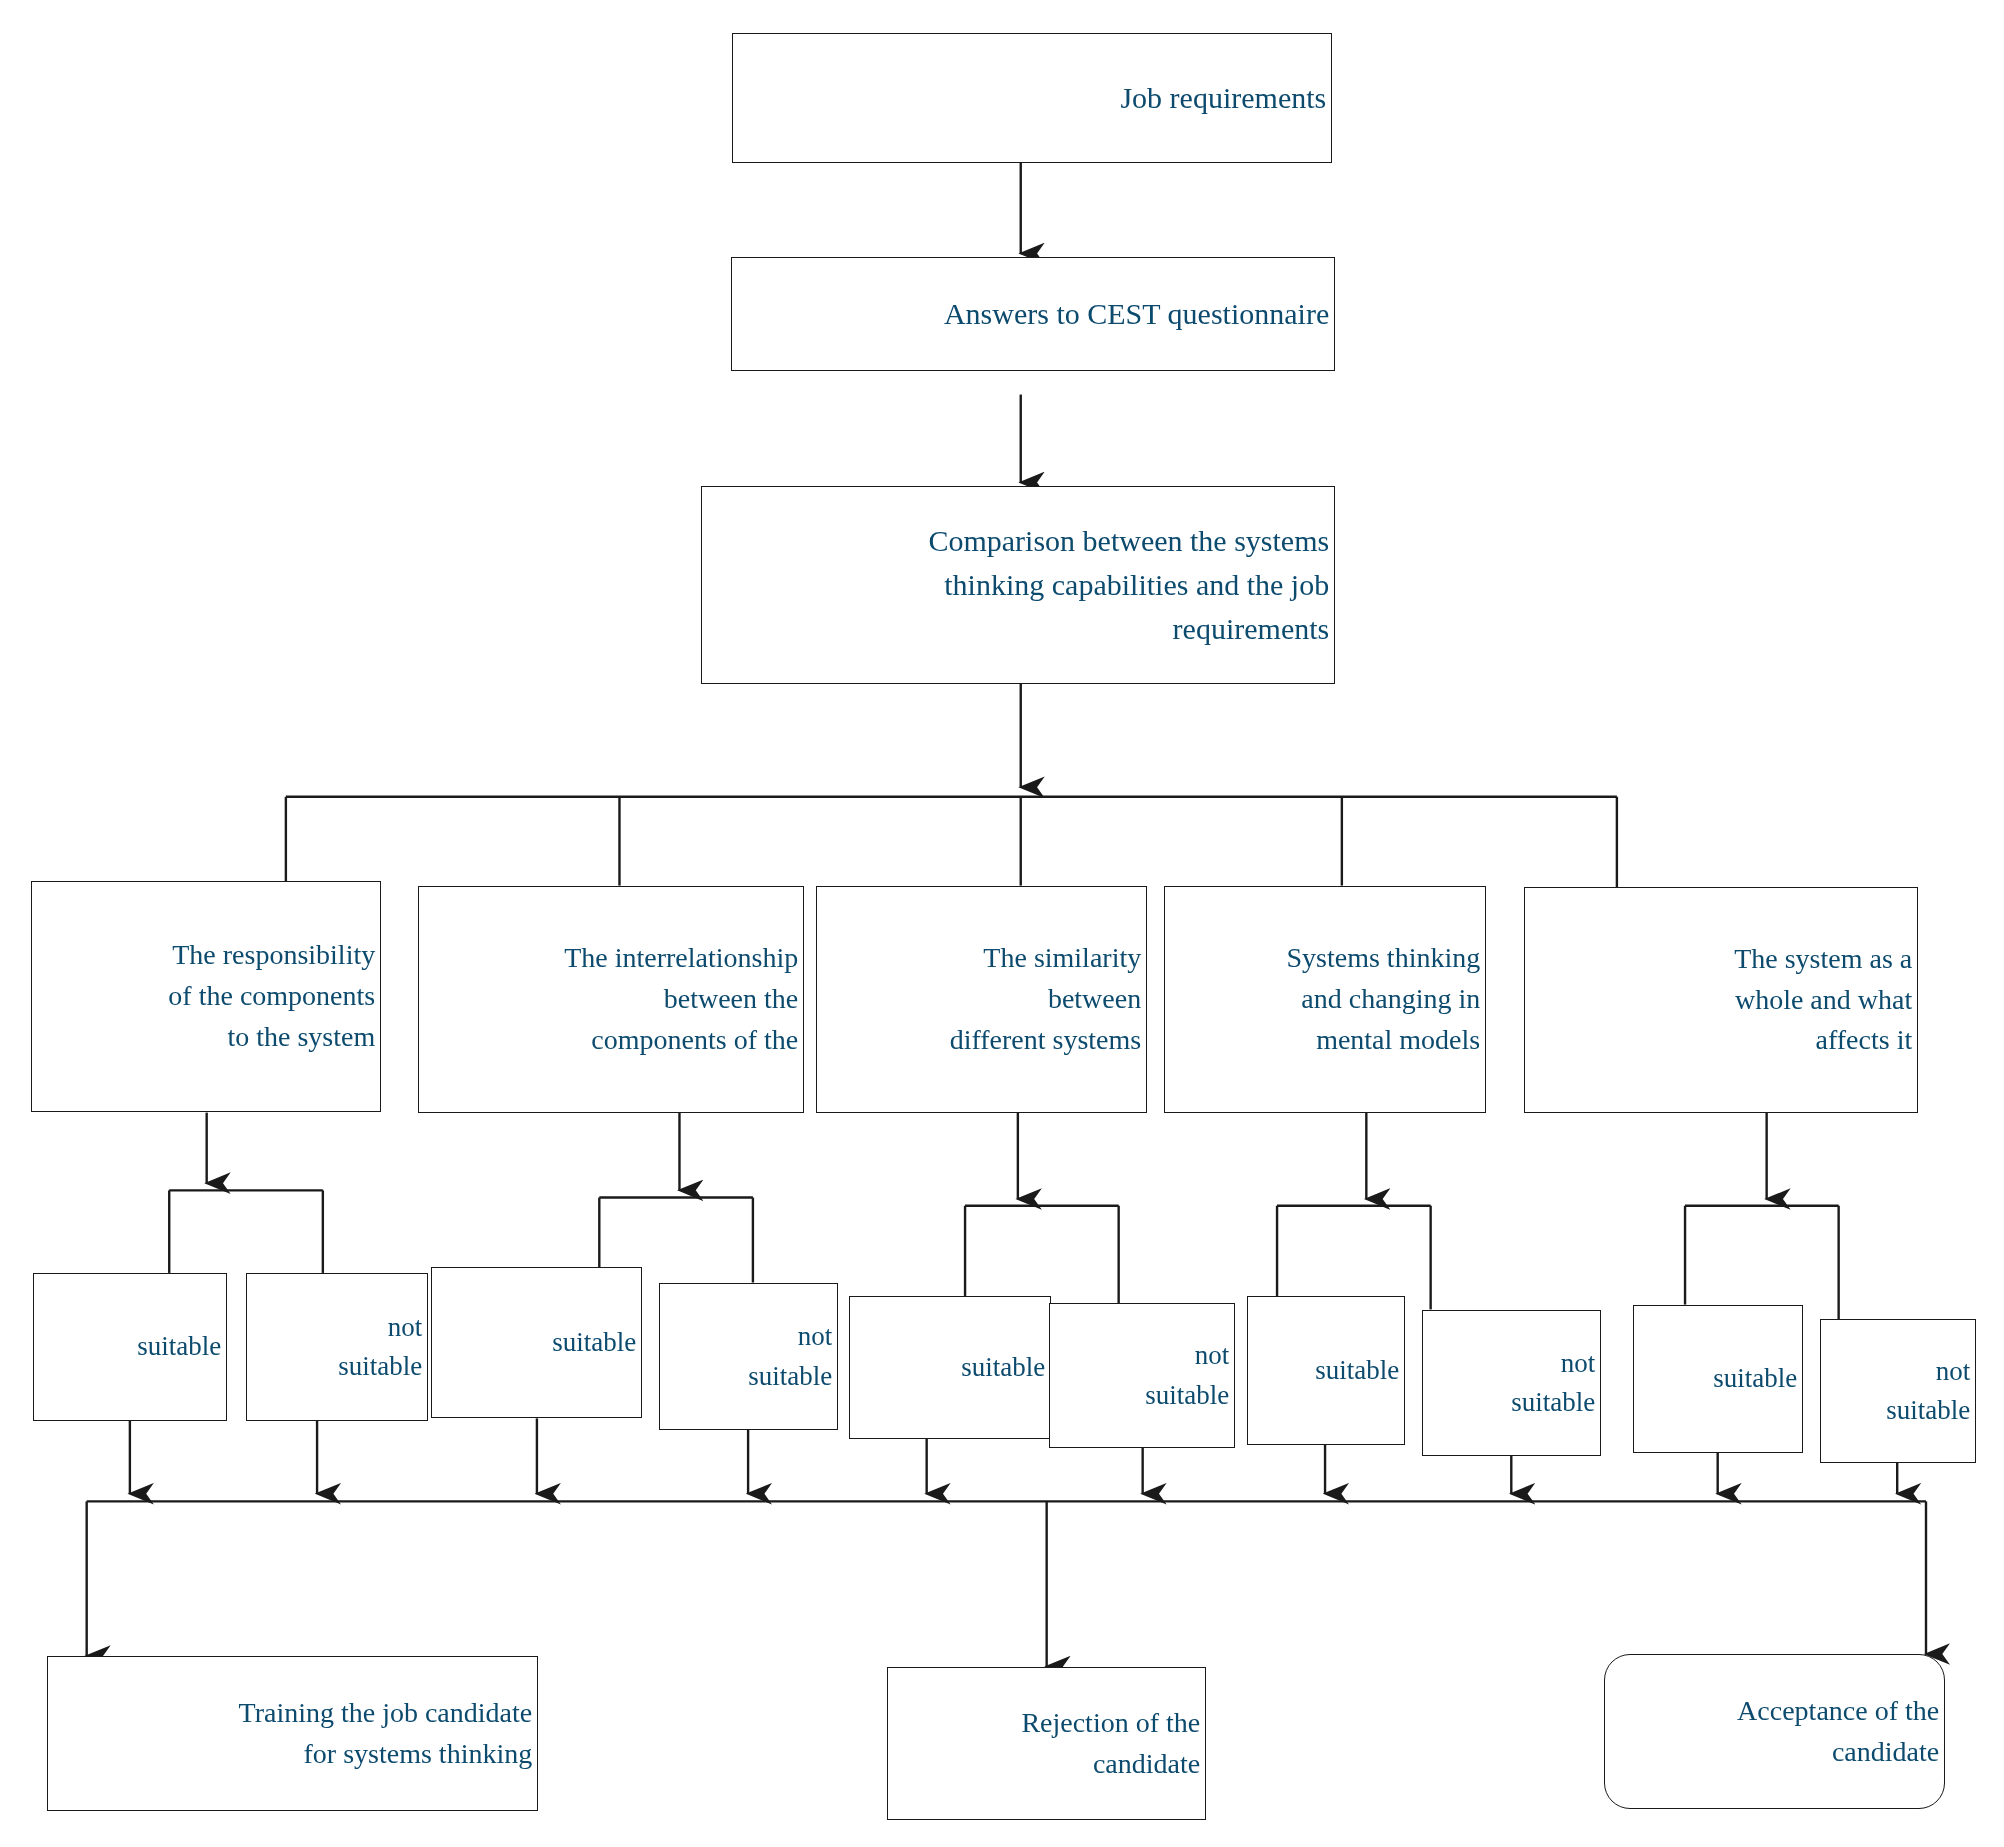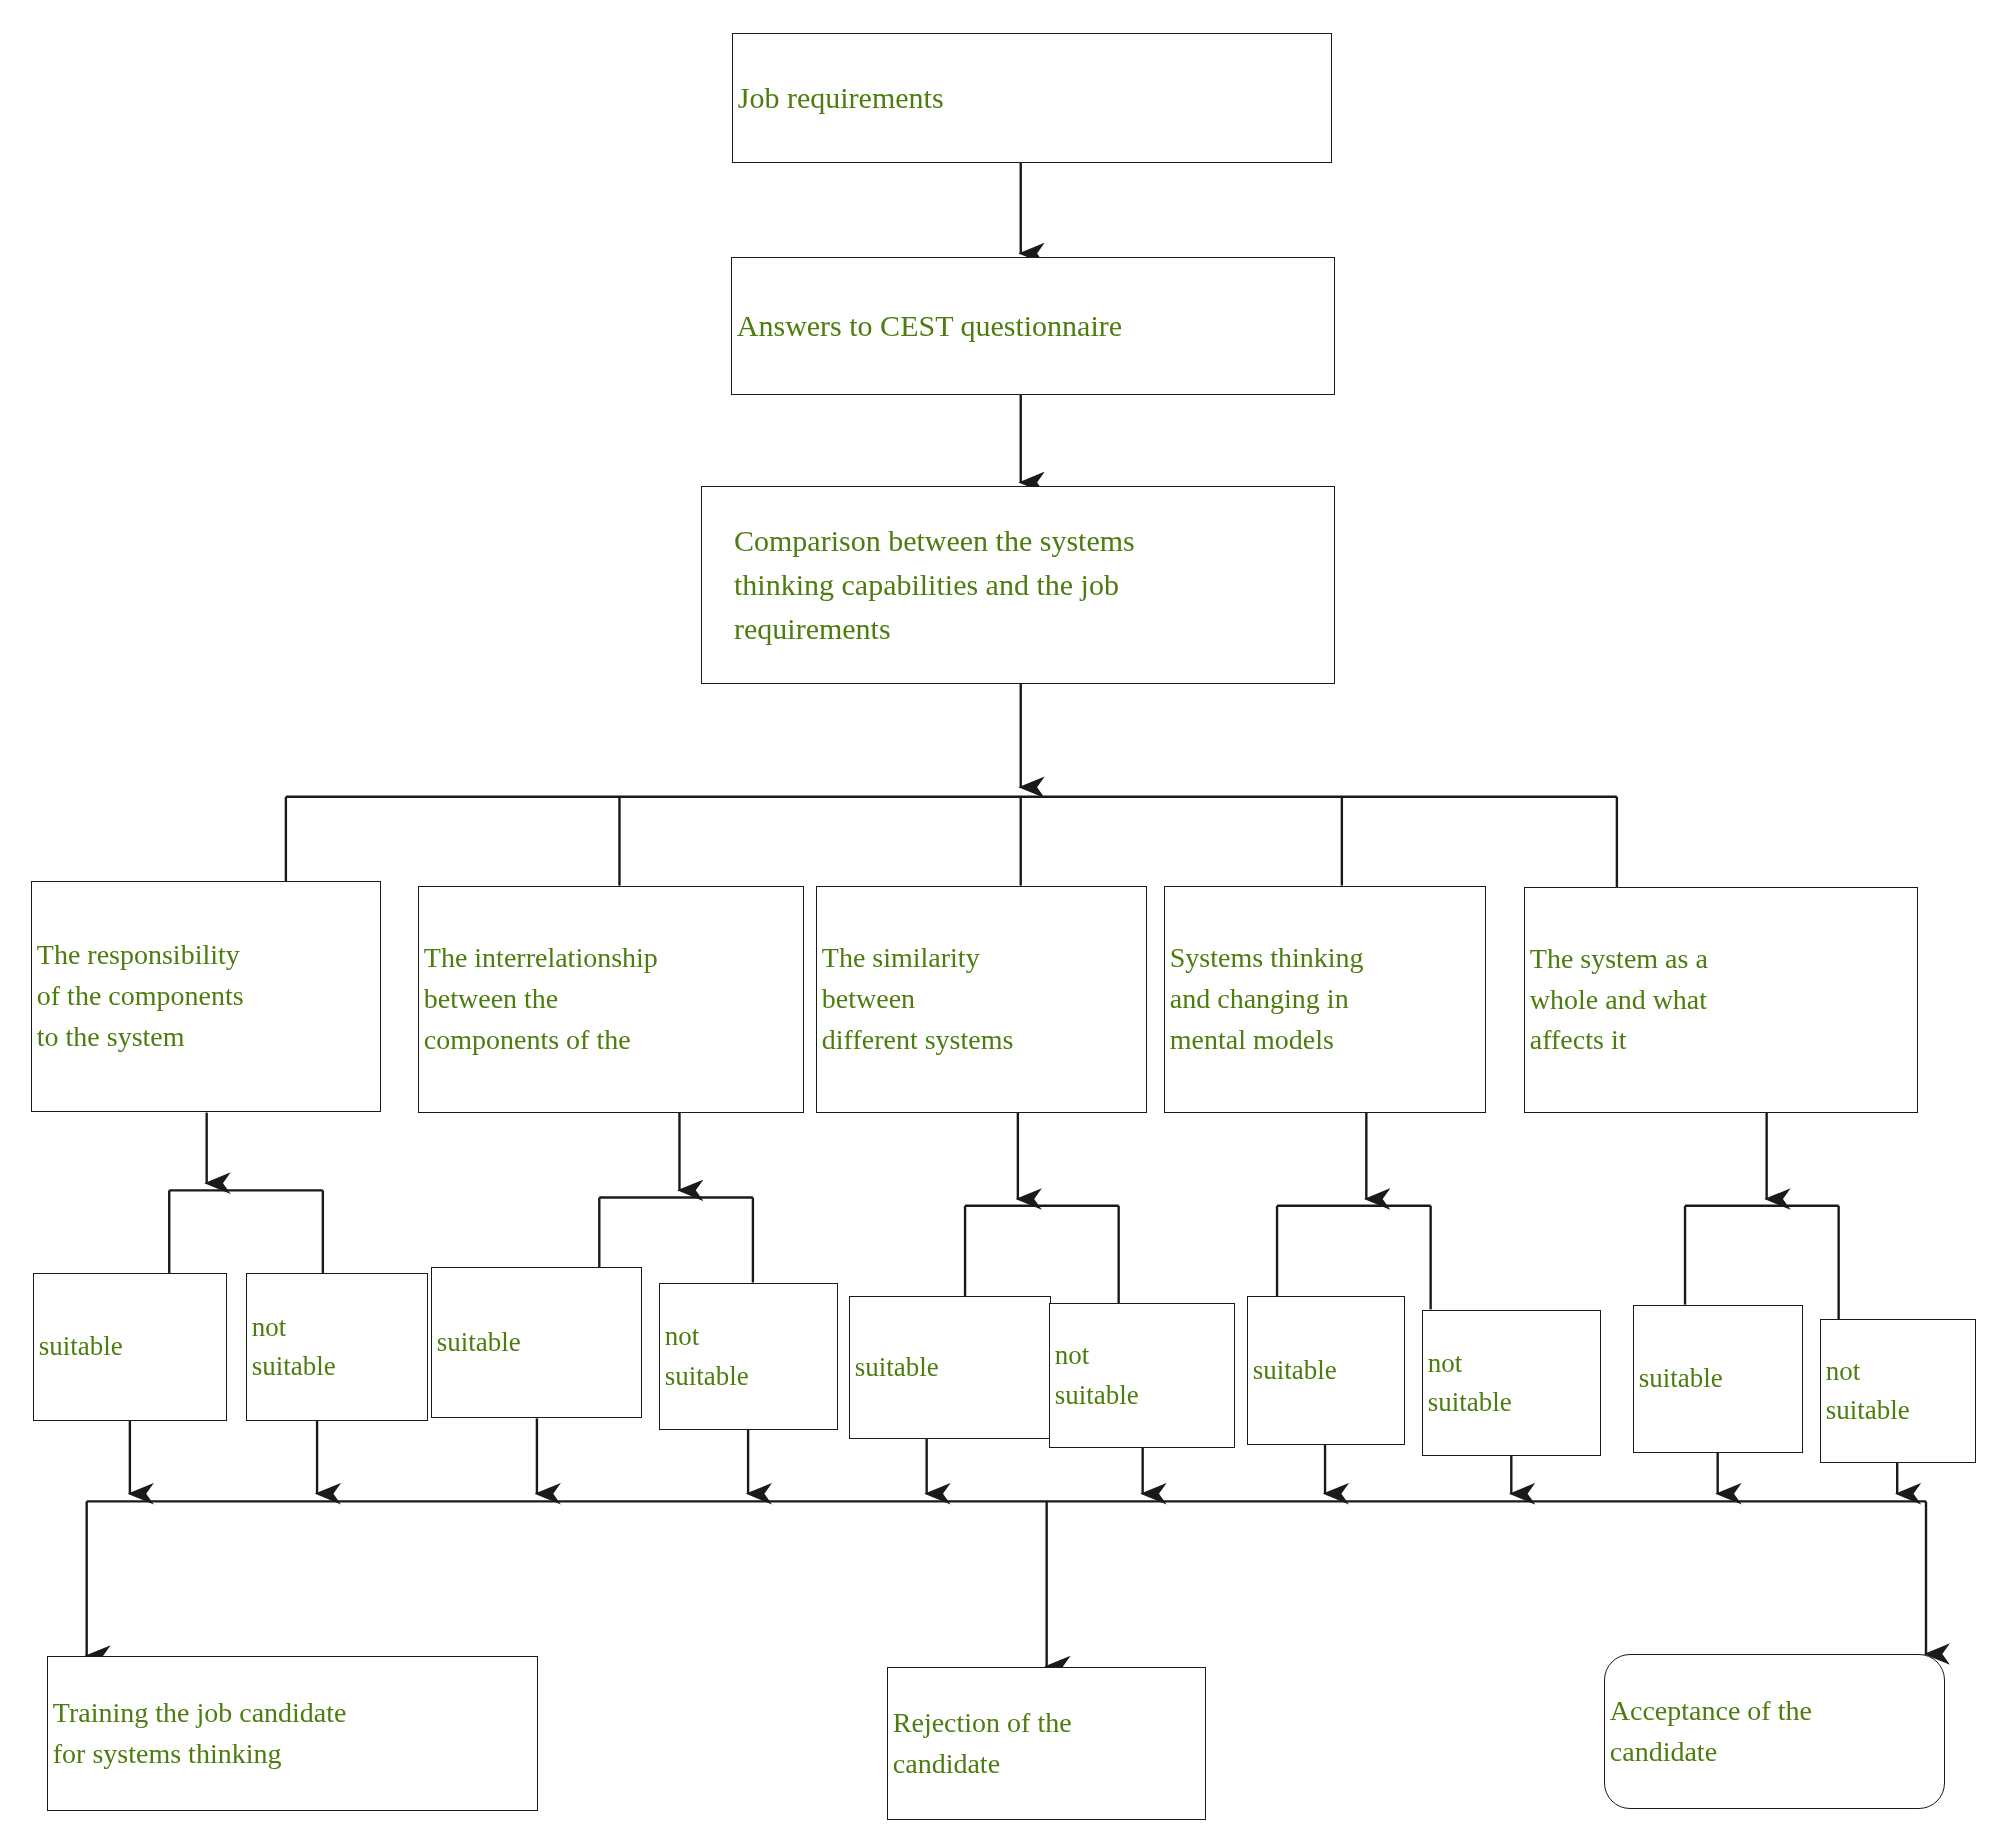--- a/index.html
+++ b/index.html
@@ -23,22 +23,22 @@
     pointer-events: none;
   }
   .node {
     position: absolute;
     box-sizing: border-box;
     border: 1.9px solid #1a1a1a;
     background: #ffffff;
     display: flex;
     align-items: center;
     justify-content: center;
-    text-align: left;
-    color: #4d7c0f;
+    text-align: right;
+    color: #0c4a6e;
     line-height: 1.46;
     padding: 2.9px 4.8px;
     z-index: 2;
   }
   .node .lbl {
     display: block;
     width: 100%;
     white-space: pre-line;
   }
   .t-big   { font-size: 30px; }
@@ -113,21 +113,21 @@
       <line x1="180" y1="3128" x2="180" y2="3450" marker-end="url(#arrow)"></line>
       <line x1="2180" y1="3128" x2="2180" y2="3472" marker-end="url(#arrow)"></line>
       <line x1="4012" y1="3128" x2="4012" y2="3446" marker-end="url(#arrow)"></line>
     </g>
   </svg>
 
   <div class="node t-big" style="left:732px; top:33px; width:600px; height:130px;">
     <span class="lbl">Job requirements</span>
   </div>
 
-  <div class="node t-big" style="left:731px; top:257px; width:604px; height:138px;">
+  <div class="node t-big" style="left:731px; top:257px; width:604px; height:114px;">
     <span class="lbl">Answers to CEST questionnaire</span>
   </div>
 
   <div class="node t-big" style="left:701px; top:486px; width:634px; height:198px;padding-left:32px;">
     <span class="lbl">Comparison between the systems
 thinking capabilities and the job
 requirements</span>
   </div>
 
   <div class="node t-mid" style="left:418px; top:886px; width:386px; height:227px;">

